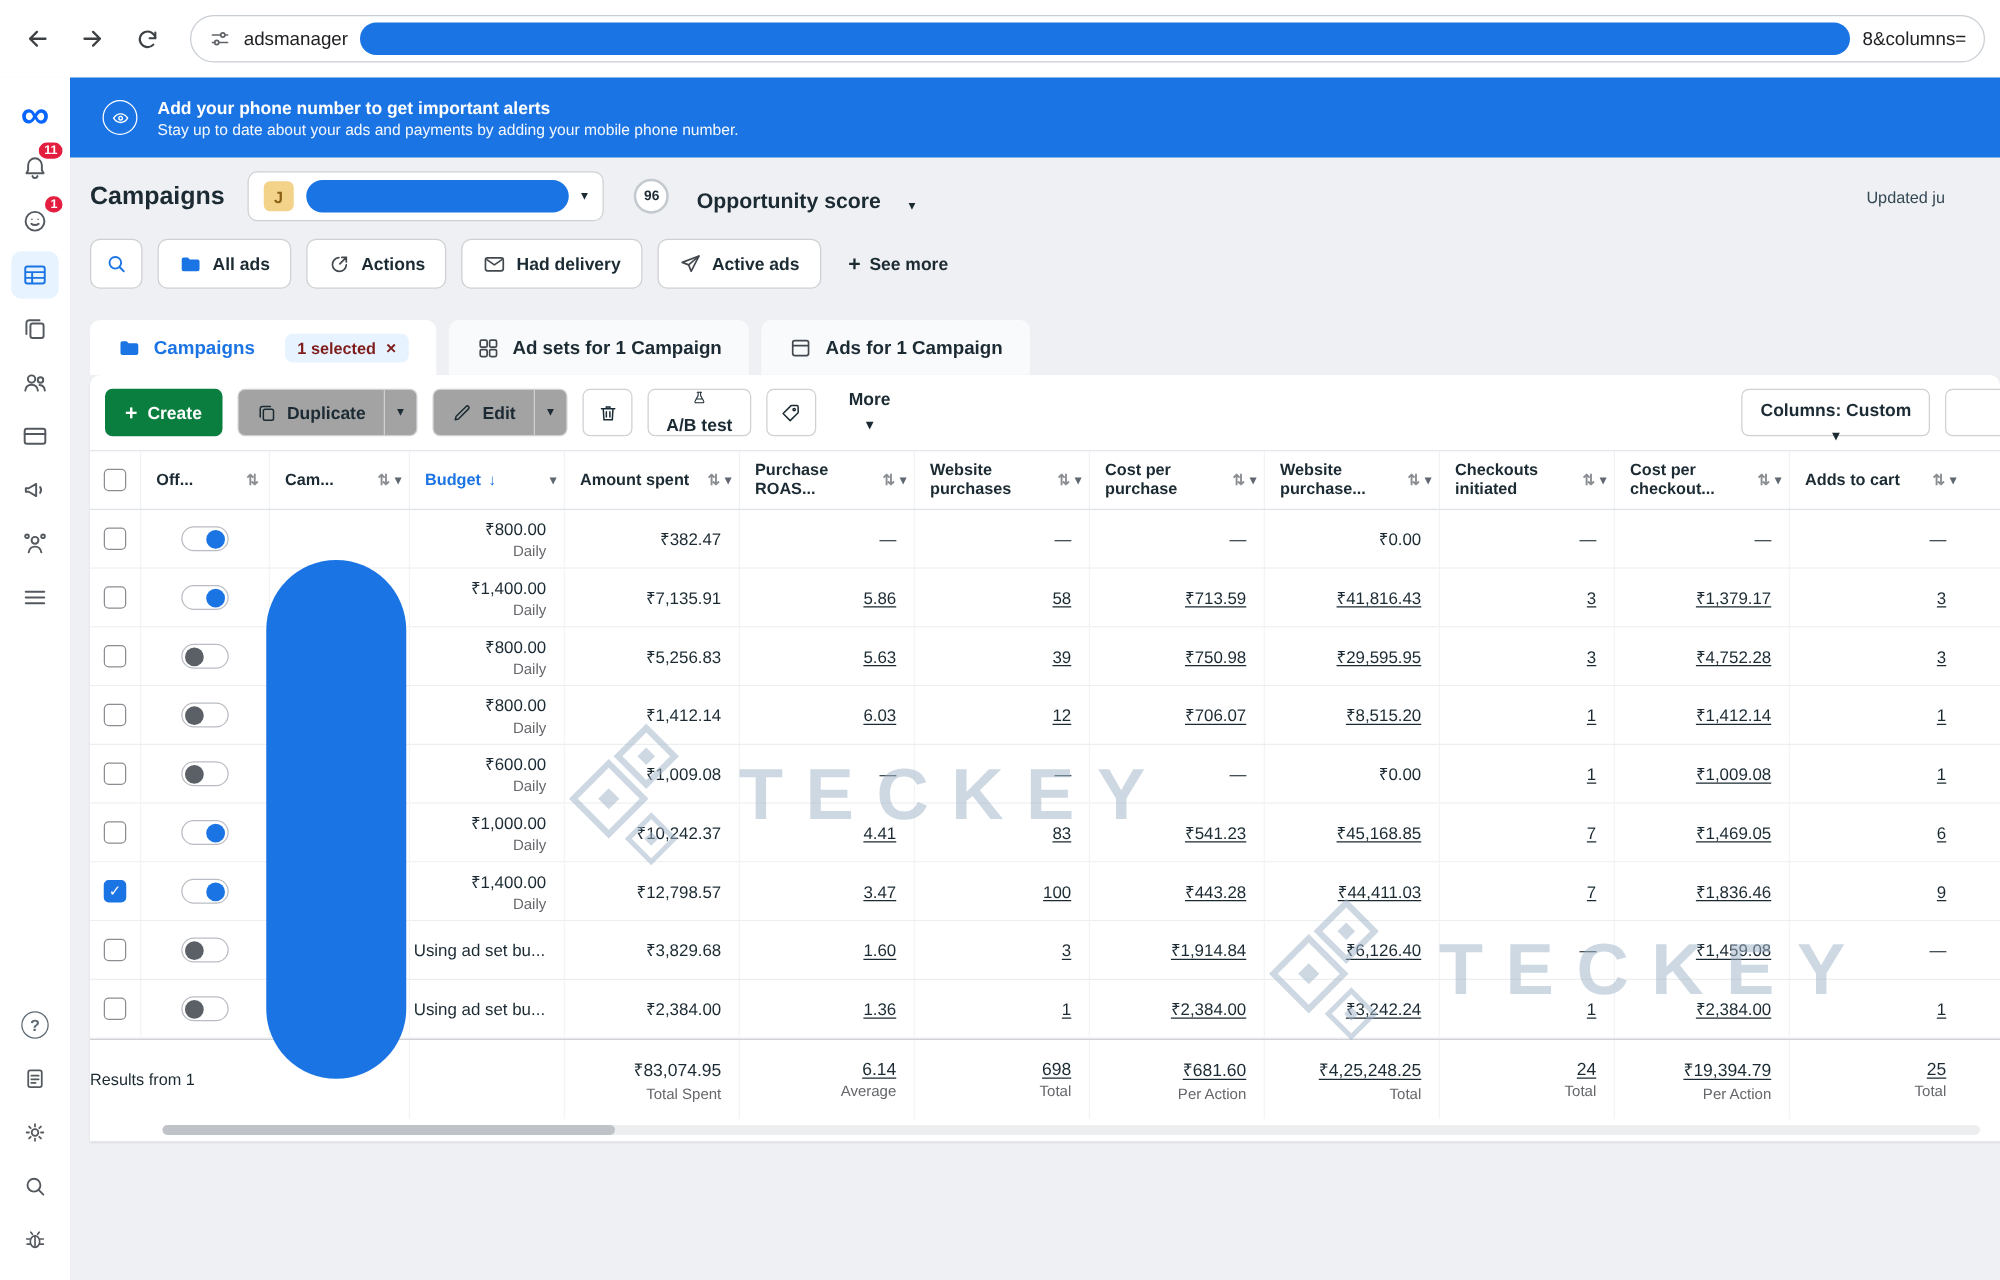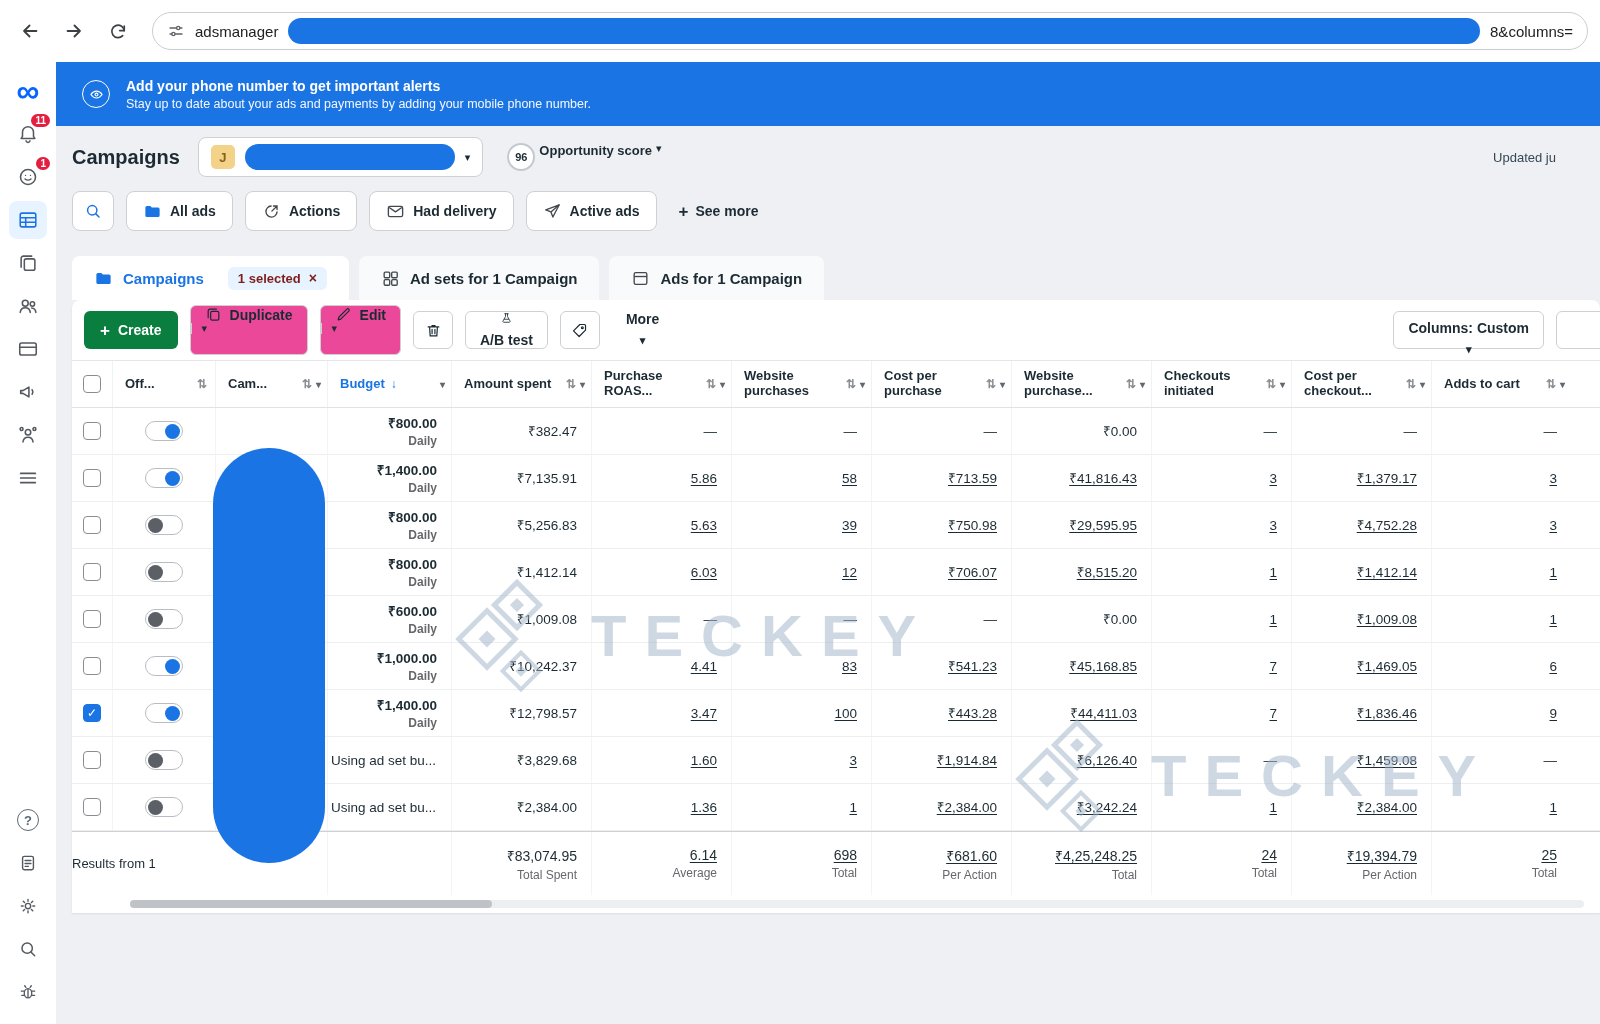--- a/index.html
+++ b/index.html
@@ -37,23 +37,23 @@
   .banner-title { font-size:14px; font-weight:bold; }
   .banner-sub { font-size:12.5px; opacity:.95; }
 
   
   .page-header { height:62px; display:flex; align-items:center; padding-left:16px; position:relative; }
   .page-title { font-size:20px; font-weight:bold; }
   .account-pill { margin-left:18px; height:40px; background:#fff; border:1px solid #ced0d4; border-radius:8px; display:flex; align-items:center; gap:10px; padding:0 12px; cursor:pointer; }
   .avatar { width:24px; height:24px; border-radius:5px; background:#f3d289; color:#8a6116; font-weight:bold; font-size:13px; display:flex; align-items:center; justify-content:center; }
   .redact-inline { width:210px; height:26px; border-radius:13px; background:#1b74e4; }
   .caret { color:#1c2b33; font-size:11px; line-height:1; }
-  .opp { margin-left:24px; display:flex; align-items:flex-start; gap:4px; cursor:pointer; }
+  .opp { margin-left:24px; display:flex; align-items:flex-end; gap:22px; cursor:pointer; }
   .opp-ring { width:28px; height:28px; border-radius:50%; border:2.5px solid #c3c9cf; background:#fff; display:flex; align-items:center; justify-content:center; font-size:11px; font-weight:bold; }
-  .opp-label { font-size:13px; font-weight:bold; }
+  .opp-label { font-size:17px; font-weight:bold; }
   .updated { position:absolute; right:44px; font-size:13px; color:#344854; white-space:nowrap; }
 
   
   .filter-row { display:flex; align-items:center; gap:12px; padding:4px 16px 6px; height:48px; }
   .fbtn { height:40px; display:flex; align-items:center; gap:8px; padding:0 16px; background:#fff; border:1px solid #ced0d4; border-radius:8px; font-size:14px; font-weight:bold; color:#1c2b33; cursor:pointer; }
   .fbtn.square { width:42px; padding:0; justify-content:center; }
   .see-more { height:40px; display:flex; align-items:center; gap:7px; padding:0 10px; font-size:14px; font-weight:bold; color:#1c2b33; cursor:pointer; }
   .plus-glyph { font-size:17px; font-weight:bold; line-height:1; }
 
   
@@ -68,21 +68,21 @@
   .tab.inactive { background:rgba(255,255,255,.65); color:#1c2b33; }
   .sel-badge { background:#e7f3ff; color:#7f1d1d; font-size:13px; font-weight:bold; padding:4px 10px; border-radius:6px; display:flex; align-items:center; gap:8px; margin-left:14px; }
   .sel-close { font-size:14px; cursor:pointer; line-height:1; }
 
   
   .panel { margin-left:16px; width:1528px; background:#fff; border-radius:8px 8px 0 0; box-shadow:0 1px 2px rgba(0,0,0,.08); position:relative; }
   .toolbar { display:flex; align-items:center; gap:12px; padding:10px 12px; height:60px; }
   .tbtn { height:38px; display:flex; align-items:center; gap:8px; padding:0 14px; background:#fff; border:1px solid #ced0d4; border-radius:6px; font-size:14px; font-weight:bold; color:#1c2b33; cursor:pointer;flex-direction:column; }
   .tbtn.icon-only { width:40px; padding:0; justify-content:center; }
   .tbtn.borderless { border:none; }
-  .split { display:flex; align-items:stretch; border:1px solid #ced0d4; border-radius:6px; background:#ec4899; height:50px; cursor:pointer;flex-direction:column; }
+  .split { display:flex; align-items:stretch; border:1px solid #ced0d4; border-radius:6px; background:#a3a3a3; height:38px; cursor:pointer; }
   .split .main { display:flex; align-items:center; gap:8px; padding:0 14px; font-size:14px; font-weight:bold; }
   .split .drop { display:flex; align-items:center; padding:0 10px; border-left:1px solid #ced0d4; }
   .create-btn { height:38px; display:flex; align-items:center; gap:8px; padding:0 16px; background:#0a7e3e; border:none; border-radius:6px; color:#fff; font-size:14px; font-weight:bold; cursor:pointer; }
   .toolbar-spacer { flex:1; }
   .stub-btn { width:46px; height:38px; border:1px solid #ced0d4; border-radius:6px 0 0 6px; background:#fff; margin-right:-14px; }
 
   
   .thead { display:flex; height:48px; border-top:1px solid #e4e6eb; border-bottom:1px solid #dfe2e6; }
   .th { display:flex; align-items:center; padding:4px 6px 4px 12px; font-size:13px; font-weight:bold; color:#1c2b33; border-left:1px solid #f0f2f4; cursor:pointer; }
   .th.col-check { justify-content:center; border-left:none; padding:0; }
@@ -92,21 +92,21 @@
   .th-active { color:#1b74e4; }
   .th.col-budget .th-label { flex:0 0 auto; margin-right:4px; }
   .th.col-budget .th-caret { margin-left:auto; }
 
   .tr { display:flex; height:47px; border-bottom:1px solid #eceef0; background:#fff; }
   .td { display:flex; align-items:center; border-left:1px solid #f2f4f6; }
   .td.col-check { justify-content:center; border-left:none; }
   .td.col-off { justify-content:center; }
   .num { justify-content:flex-end; padding-right:14px; font-size:13.5px; color:#1c2b33; }
   .link { text-decoration:underline; text-underline-offset:2px; cursor:pointer; }
-  .budget-cell { flex-direction:column; align-items:flex-end; justify-content:center; gap:2px; padding-right:14px; font-size:13.5px;font-weight:bold; }
+  .budget-cell { flex-direction:column; align-items:flex-end; justify-content:center; gap:2px; padding-right:14px; font-size:13.5px; }
   .budget-left { justify-content:flex-start; padding-left:3px; font-size:13.5px; white-space:nowrap; overflow:hidden; }
   .period { font-size:12px; color:#65676b; }
 
   .col-check{width:40px;flex:0 0 40px} .col-off{width:103px;flex:0 0 103px}
   .col-campaign{width:112px;flex:0 0 112px} .col-budget{width:124px;flex:0 0 124px}
   .col-spent{width:140px;flex:0 0 140px} .col-roas{width:140px;flex:0 0 140px}
   .col-purchases{width:140px;flex:0 0 140px} .col-cpp{width:140px;flex:0 0 140px}
   .col-value{width:140px;flex:0 0 140px} .col-checkouts{width:140px;flex:0 0 140px}
   .col-cpc{width:140px;flex:0 0 140px} .col-atc{width:140px;flex:0 0 140px}
 

